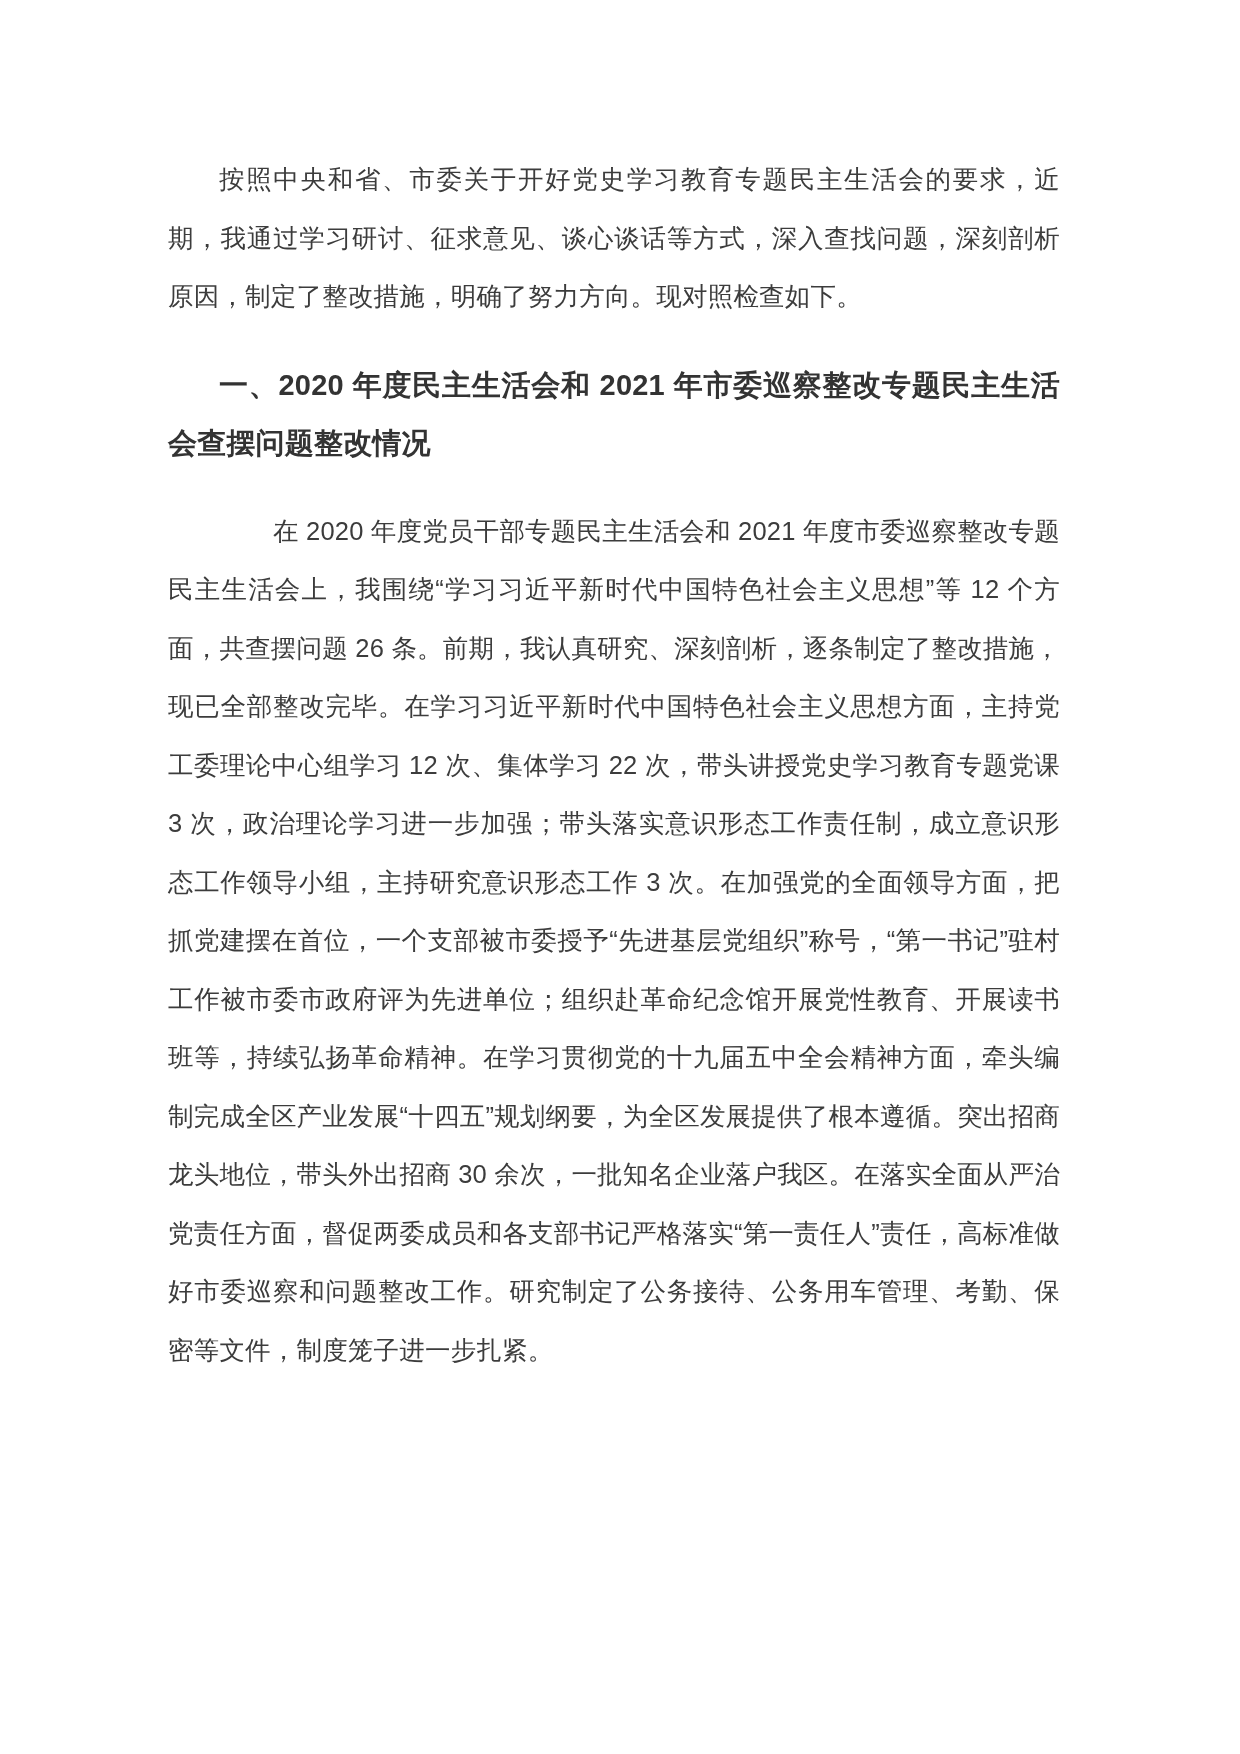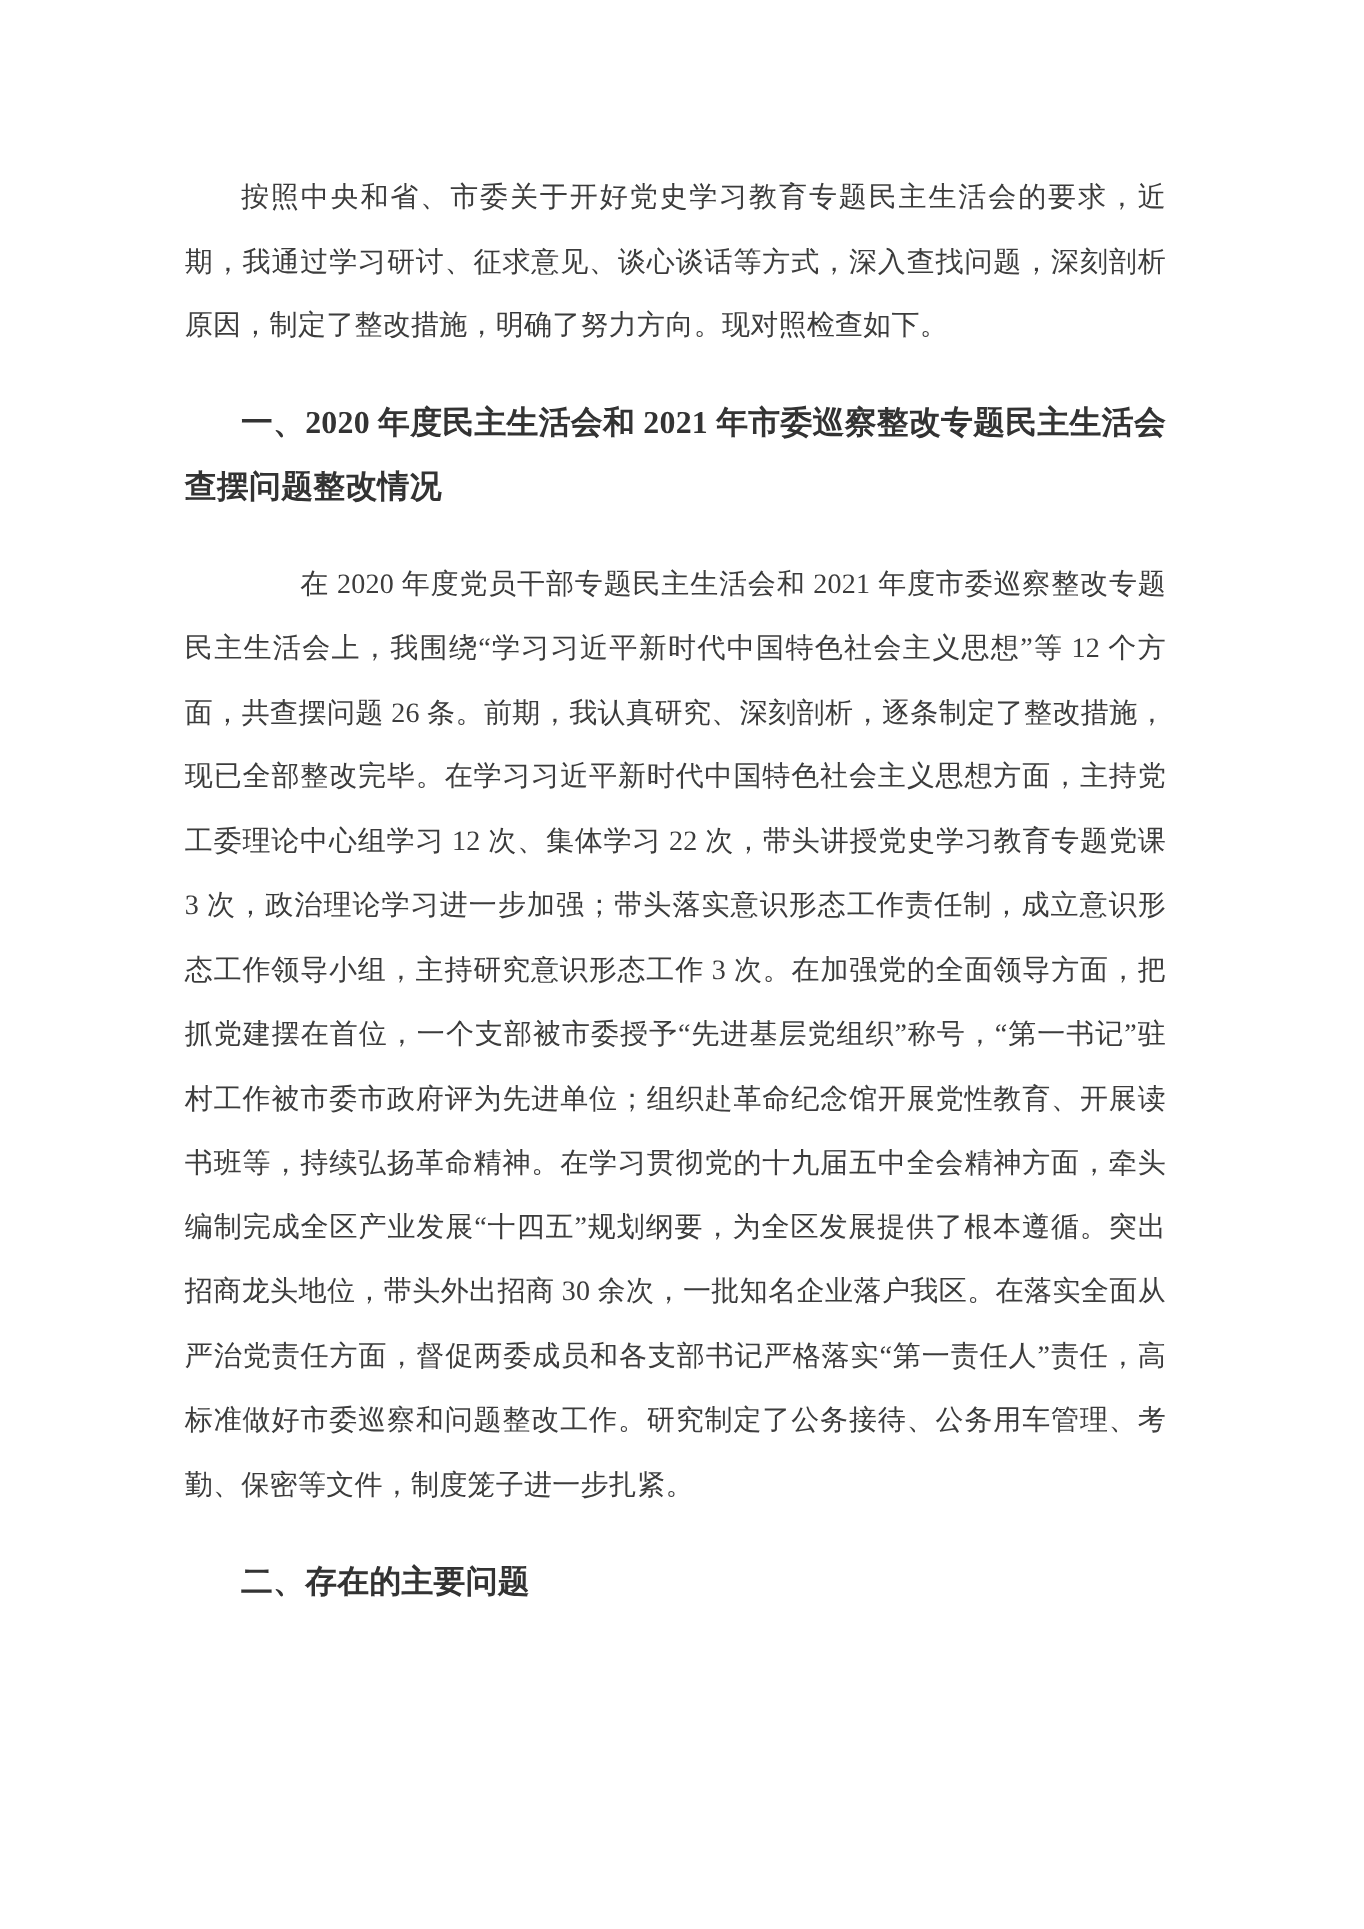--- a/index.html
+++ b/index.html
@@ -14,21 +14,20 @@
     color: #3c3c3c;
     overflow: hidden;
   }
   .page {
     position: relative;
     width: 1240px;
     height: 1754px;
     background: #ffffff;
     box-sizing: border-box;
     padding: 150px 180px 0 168px;
-    font-family: Liberation Serif, serif;
   }
   .doc-body {
     width: 892px;
   }
   p.para {
     margin: 0 0 0 0;
     font-size: 25.5px;
     line-height: 58.5px;
     text-align: justify;
     text-justify: inter-ideograph;
@@ -67,16 +66,15 @@
     <div class="gap-sm"></div>
 
     <h2 class="heading">一、2020 年度民主生活会和 2021 年市委巡察整改专题民主生活会查摆问题整改情况</h2>
 
     <div class="gap-md"></div>
 
     <p class="para indent-4">在 2020 年度党员干部专题民主生活会和 2021 年度市委巡察整改专题民主生活会上，我围绕“学习习近平新时代中国特色社会主义思想”等 12 个方面，共查摆问题 26 条。前期，我认真研究、深刻剖析，逐条制定了整改措施，现已全部整改完毕。在学习习近平新时代中国特色社会主义思想方面，主持党工委理论中心组学习 12 次、集体学习 22 次，带头讲授党史学习教育专题党课 3 次，政治理论学习进一步加强；带头落实意识形态工作责任制，成立意识形态工作领导小组，主持研究意识形态工作 3 次。在加强党的全面领导方面，把抓党建摆在首位，一个支部被市委授予“先进基层党组织”称号，“第一书记”驻村工作被市委市政府评为先进单位；组织赴革命纪念馆开展党性教育、开展读书班等，持续弘扬革命精神。在学习贯彻党的十九届五中全会精神方面，牵头编制完成全区产业发展“十四五”规划纲要，为全区发展提供了根本遵循。突出招商龙头地位，带头外出招商 30 余次，一批知名企业落户我区。在落实全面从严治党责任方面，督促两委成员和各支部书记严格落实“第一责任人”责任，高标准做好市委巡察和问题整改工作。研究制定了公务接待、公务用车管理、考勤、保密等文件，制度笼子进一步扎紧。</p>
 
     <div class="gap-lg"></div>
 
-    <h2 class="heading">二、存在的主要问题</h2>
 
   </div>
 </div>
 
 </body></html>

